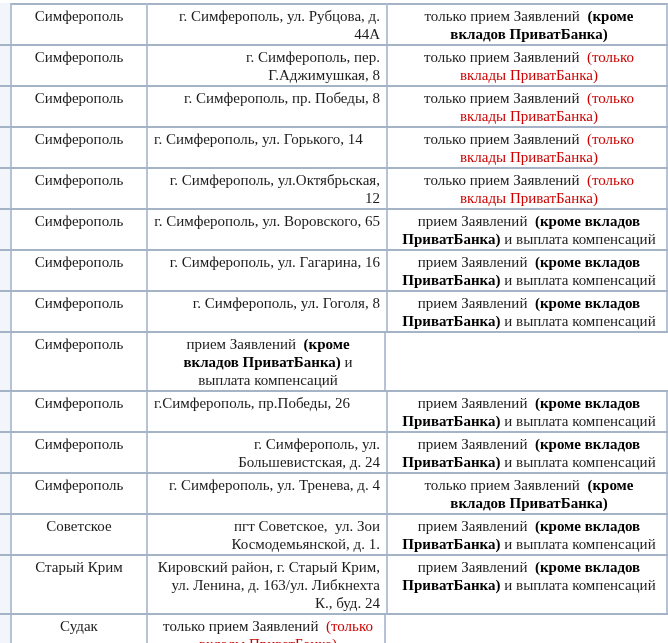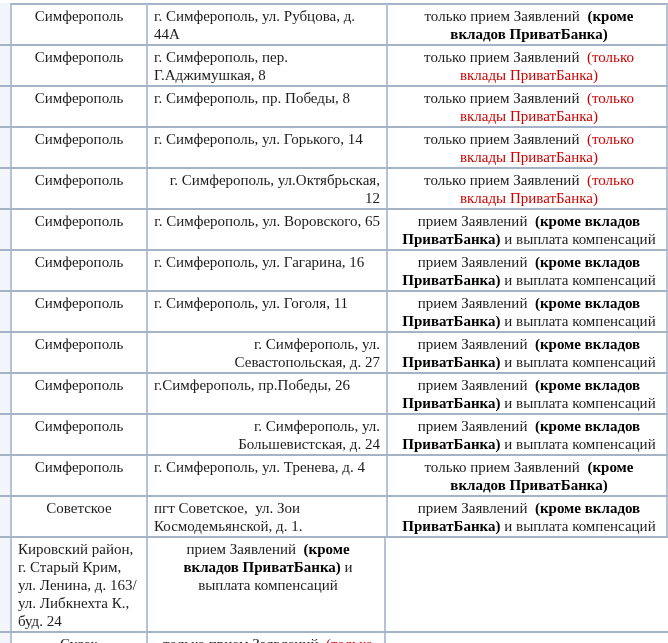--- a/index.html
+++ b/index.html
@@ -18,21 +18,21 @@
     border-bottom: 2px solid var(--border, #a5b3c7);
   }
   .row:first-child .cell:not(.strip) { border-top: 2px solid var(--border, #a5b3c7); }
   .cell { padding: 2px 6px 1px; vertical-align: top; }
   .strip { background: var(--margin-bg, #f2f5f9); padding: 0; }
   .city {
     border-left: 2px solid var(--border-v, #b6c3d6);
     text-align: center;
   }
   .address { border-left: 2px solid var(--border-v, #b6c3d6); }
-  .address.align-center { text-align: left; }
+  .address.align-center { text-align: right; }
   .address.align-right  { text-align: right; }
   .address.align-left   { text-align: left; }
   .status {
     border-left: 2px solid var(--border-v, #b6c3d6);
     border-right: 2px solid var(--border-v, #b6c3d6);
     text-align: center;
     padding-left: 12px; padding-right: 8px;
   }
   .seg-n { font-weight: normal; }
   .seg-b { font-weight: bold; color: #000000; }
@@ -88,28 +88,27 @@
   <div class="row">
     <div class="cell strip"></div>
     <div class="cell city">Симферополь</div>
     <div class="cell address align-center">г. Симферополь, ул. Гагарина, 16</div>
     <div class="cell status"><span class="seg-n">прием Заявлений&nbsp; </span><span class="seg-b">(кроме вкладов ПриватБанка)</span><span class="seg-n"> и выплата компенсаций</span></div>
   </div>
 
   <div class="row">
     <div class="cell strip"></div>
     <div class="cell city">Симферополь</div>
-    <div class="cell address align-center">г. Симферополь, ул. Гоголя, 11</div>
+    <div class="cell address align-center">г. Симферополь, ул. Гоголя, 8</div>
     <div class="cell status"><span class="seg-n">прием Заявлений&nbsp; </span><span class="seg-b">(кроме вкладов ПриватБанка)</span><span class="seg-n"> и выплата компенсаций</span></div>
   </div>
 
   <div class="row">
     <div class="cell strip"></div>
     <div class="cell city">Симферополь</div>
-    <div class="cell address align-right">г. Симферополь, ул. Севастопольская, д. 27</div>
     <div class="cell status"><span class="seg-n">прием Заявлений&nbsp; </span><span class="seg-b">(кроме вкладов ПриватБанка)</span><span class="seg-n"> и выплата компенсаций</span></div>
   </div>
 
   <div class="row">
     <div class="cell strip"></div>
     <div class="cell city">Симферополь</div>
     <div class="cell address align-left">г.Симферополь, пр.Победы, 26</div>
     <div class="cell status"><span class="seg-n">прием Заявлений&nbsp; </span><span class="seg-b">(кроме вкладов ПриватБанка)</span><span class="seg-n"> и выплата компенсаций</span></div>
   </div>
 
@@ -129,20 +128,21 @@
 
   <div class="row">
     <div class="cell strip"></div>
     <div class="cell city">Советское</div>
     <div class="cell address align-center">пгт Советское,&nbsp; ул. Зои Космодемьянской, д. 1.</div>
     <div class="cell status"><span class="seg-n">прием Заявлений&nbsp; </span><span class="seg-b">(кроме вкладов ПриватБанка)</span><span class="seg-n"> и выплата компенсаций</span></div>
   </div>
 
   <div class="row">
     <div class="cell strip"></div>
+    <div class="cell city">Старый Крим</div>
     <div class="cell address align-center">Кировский район, г. Старый Крим, ул. Ленина, д. 163/ул. Либкнехта К., буд. 24</div>
     <div class="cell status"><span class="seg-n">прием Заявлений&nbsp; </span><span class="seg-b">(кроме вкладов ПриватБанка)</span><span class="seg-n"> и выплата компенсаций</span></div>
   </div>
 
   <div class="row">
     <div class="cell strip"></div>
     <div class="cell city">Судак</div>
     <div class="cell status"><span class="seg-n">только прием Заявлений&nbsp; </span><span class="seg-r">(только вклады ПриватБанка)</span></div>
   </div>
 

